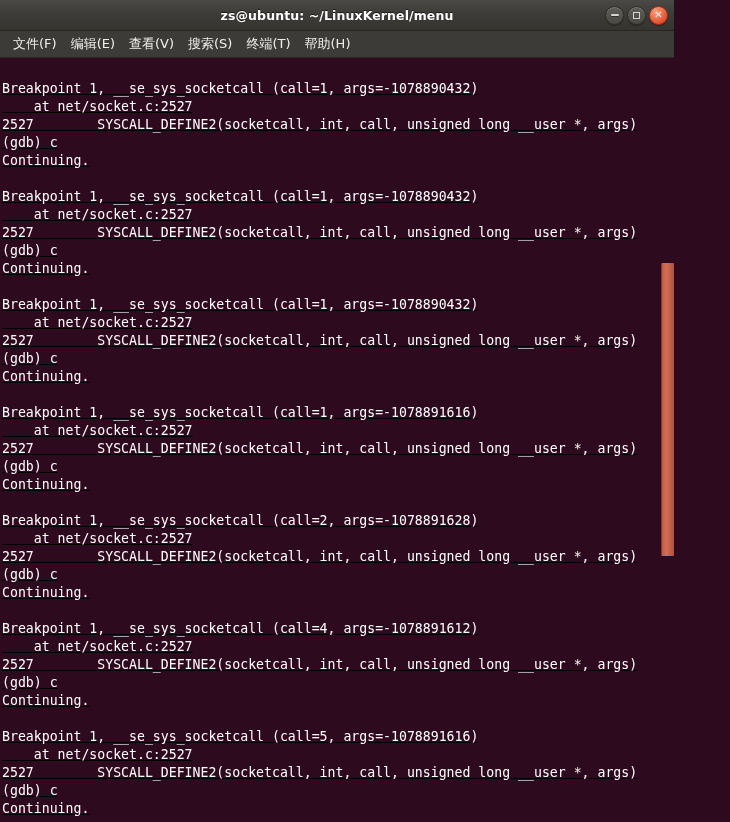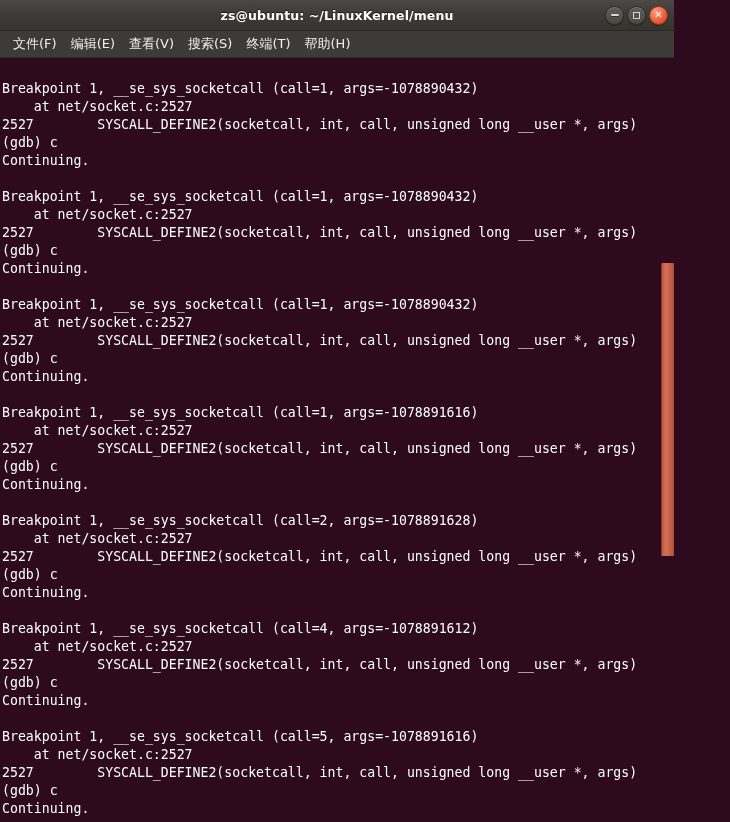--- a/index.html
+++ b/index.html
@@ -114,20 +114,21 @@
   }
 
   
   .terminal {
     flex: 1;
     background: #2d0a1e;
     position: relative;
     overflow: hidden;
     padding: 4px 4px 0 2px;
     box-sizing: border-box;
+    text-decoration: underline;
   }
   .term-lines {
     font-family: "DejaVu Sans Mono", "Liberation Mono", monospace;
     font-size: 13.2px;
     line-height: 18px;
     color: #ffffff;
     white-space: pre;
     letter-spacing: 0px;
   }
   .term-line {

